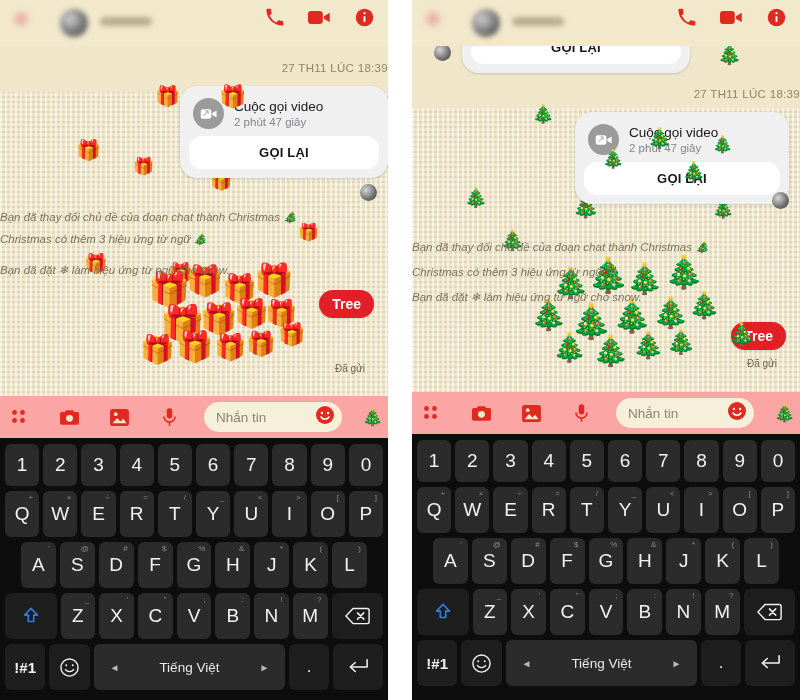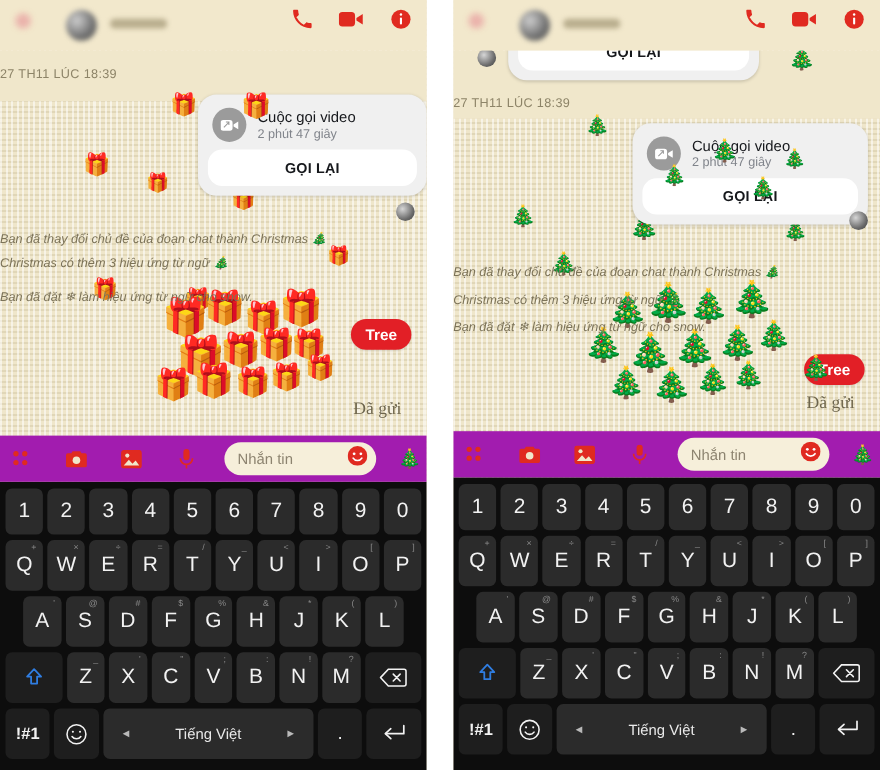--- a/index.html
+++ b/index.html
@@ -31,21 +31,21 @@
   .hdr .pname{position:absolute;left:100px;top:17px;width:52px;height:9px;border-radius:5px;
     background:#b9ae8e;filter:blur(2.6px);}
   .hdr .reddot{position:absolute;left:14px;top:12px;width:14px;height:14px;border-radius:50%;
     background:#e8a0a0;filter:blur(3px);opacity:.75;}
   .hdr .acts{position:absolute;right:14px;top:8px;display:flex;gap:24px;align-items:center;}
   .hdr .acts svg{display:block;}
 
   
   .band{position:absolute;left:0;top:46px;width:100%;height:46px;background:#f0e7cb;z-index:1;}
 
-  .datestamp{position:absolute;width:100%;text-align:left;font-size:11.5px;color:#8d8468;
+  .datestamp{position:absolute;width:100%;text-align:right;font-size:11.5px;color:#8d8468;
     letter-spacing:.3px;z-index:5;}
 
   
   .callcard{position:absolute;background:#f0f0f0;border-radius:17px;
     box-shadow:0 1px 3px rgba(0,0,0,.16);padding:9px 9px 9px 9px;z-index:5;}
   .callrow{display:flex;align-items:center;gap:10px;padding:3px 4px 7px 4px;}
   .callicon{width:31px;height:31px;border-radius:50%;background:#9b9b9b;position:relative;flex:none;}
   .callicon svg{position:absolute;left:50%;top:50%;transform:translate(-50%,-50%);}
   .calltitle{font-size:13.5px;color:#16181c;font-weight:400;line-height:1.15;}
   .callsub{font-size:11.5px;color:#80848b;margin-top:2px;}
@@ -55,27 +55,27 @@
   .seenav{position:absolute;width:17px;height:17px;border-radius:50%;
     background:radial-gradient(circle at 35% 35%,#d6d6d6,#6a6a6a 62%,#3c3c3c);
     filter:blur(.7px);z-index:6;}
 
   .sysline{position:absolute;width:100%;text-align:left;font-size:11.5px;
     color:#7c7358;z-index:4;white-space:nowrap;font-style:italic;}
 
   
   .wbub{position:absolute;background:#e21f26;color:#fff;font-weight:700;font-size:14px;
     border-radius:15px;padding:6px 13px;z-index:6;box-shadow:0 1px 2px rgba(0,0,0,.12);}
-  .sent{position:absolute;font-size:16px;color:#6d654c;z-index:6;font-family:Liberation Serif, serif;}
+  .sent{position:absolute;font-size:10px;color:#6d654c;z-index:6;}
 
   
   .emo{position:absolute;z-index:3;line-height:1;user-select:none;}
 
   
-  .composer{position:absolute;left:0;top:396px;width:100%;height:42px;background:#a21caf;
+  .composer{position:absolute;left:0;top:396px;width:100%;height:42px;background:#fca5a5;
     display:flex;align-items:center;gap:12px;z-index:9;}
   .cicon{width:38px;display:flex;justify-content:center;align-items:center;}
   .inputpill{flex:1;height:30px;background:#f6efda;border-radius:15px;display:flex;
     align-items:center;padding:0 12px;margin:0 4px;position:relative;}
   .inputpill .ph{font-size:13.5px;color:#8d8470;}
   .inputpill .smile{position:absolute;right:8px;top:50%;transform:translateY(-50%);}
   .treeicon{width:30px;text-align:center;font-size:17px;}
 
   
   .kb{position:absolute;left:0;top:438px;width:100%;height:262px;background:#0d0d0d;

